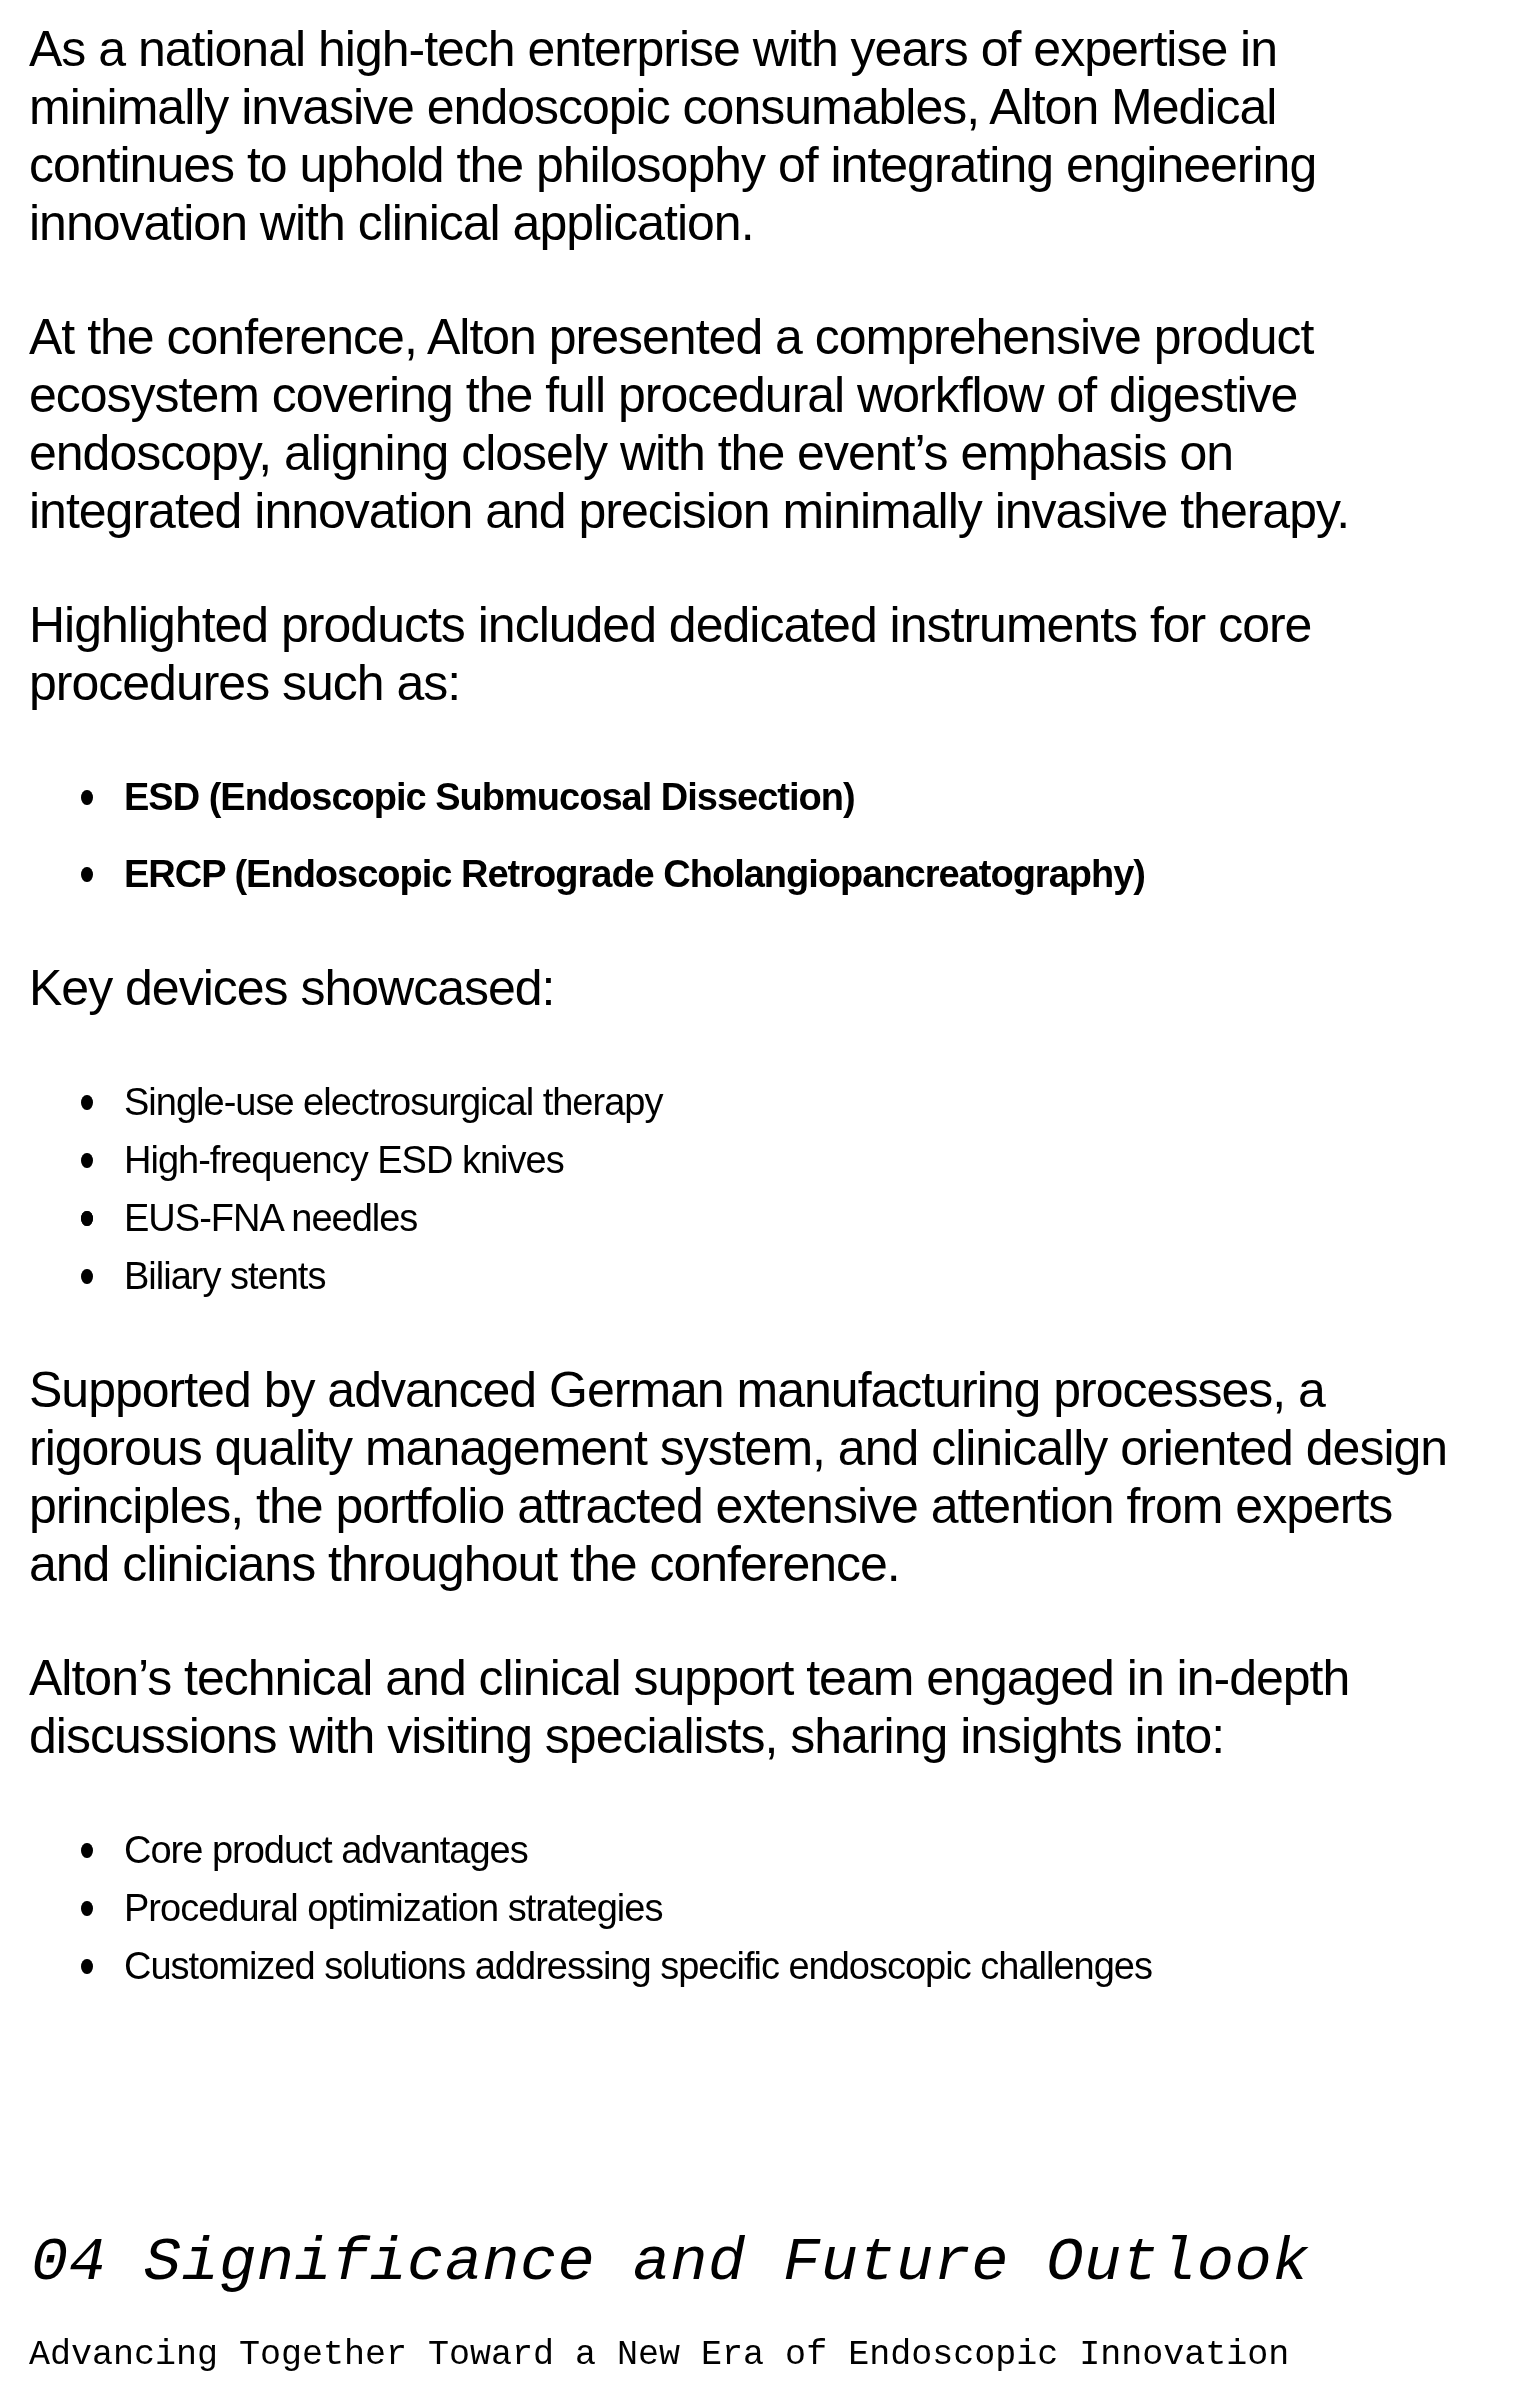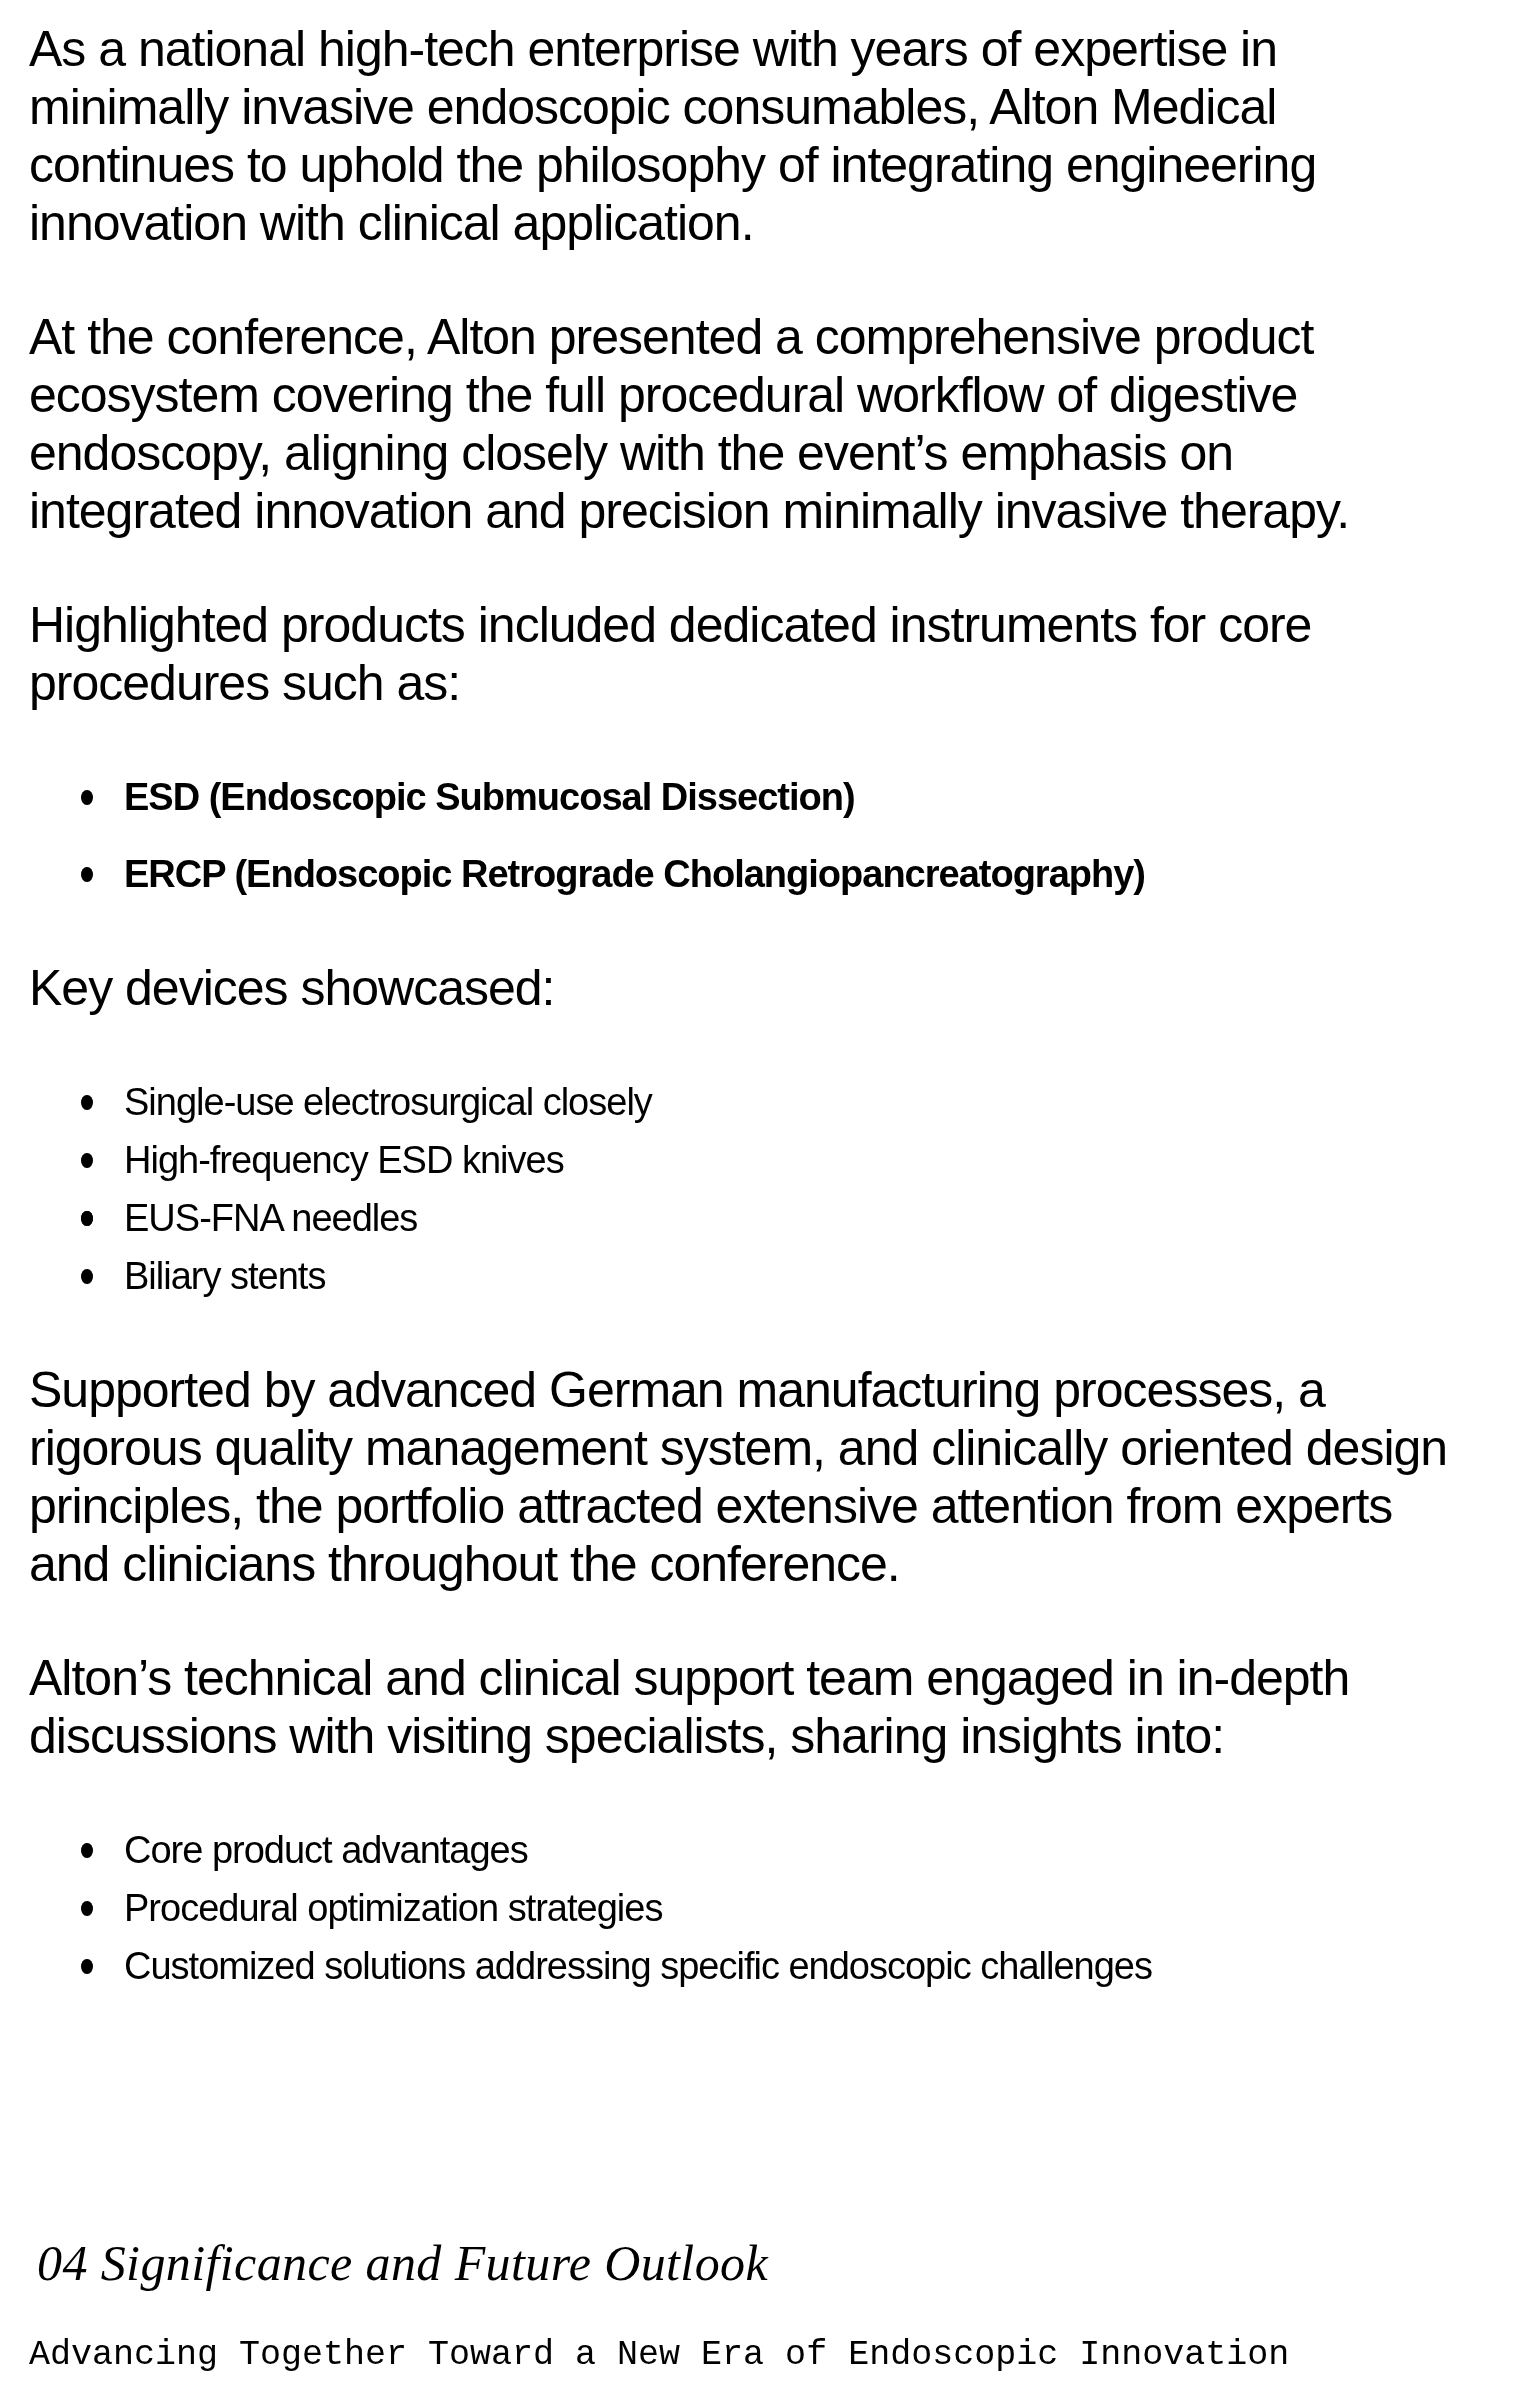--- a/index.html
+++ b/index.html
@@ -39,25 +39,25 @@
     position: absolute;
     left: 52px;
     top: 22px;
     width: 11.5px;
     height: 15px;
     background: #000000;
     border-radius: 50%;
   }
   ul.blist.bold li { font-weight: bold; margin-top: 19px; }
   .section-heading {
-    margin: 227px 0 0 8px;
-    font-family: Liberation Serif, serif;
+    margin: 227px 0 0 2px;
+    font-family: Liberation Mono, monospace;
     font-style: italic;
     font-weight: 400;
-    font-size: 50px;
+    font-size: 62px;
     line-height: 82px;
     letter-spacing: 0.4px;
   }
   .section-subtitle {
     margin: 28px 0 0 0;
     font-family: "Liberation Mono", "DejaVu Sans Mono", monospace;
     font-weight: 400;
     font-size: 35px;
     line-height: 46px;
     letter-spacing: 0;
@@ -83,21 +83,21 @@
       <span class="bullet"></span>
       <span>ERCP (Endoscopic Retrograde Cholangiopancreatography)</span>
     </li>
   </ul>
 
   <p class="para">Key devices showcased:</p>
 
   <ul class="blist">
     <li>
       <span class="bullet"></span>
-      <span>Single-use electrosurgical closely</span>
+      <span>Single-use electrosurgical therapy</span>
     </li>
     <li>
       <span class="bullet"></span>
       <span>High-frequency ESD knives</span>
     </li>
     <li>
       <span class="bullet"></span>
     </li>
     <li>
       <span class="bullet"></span>

